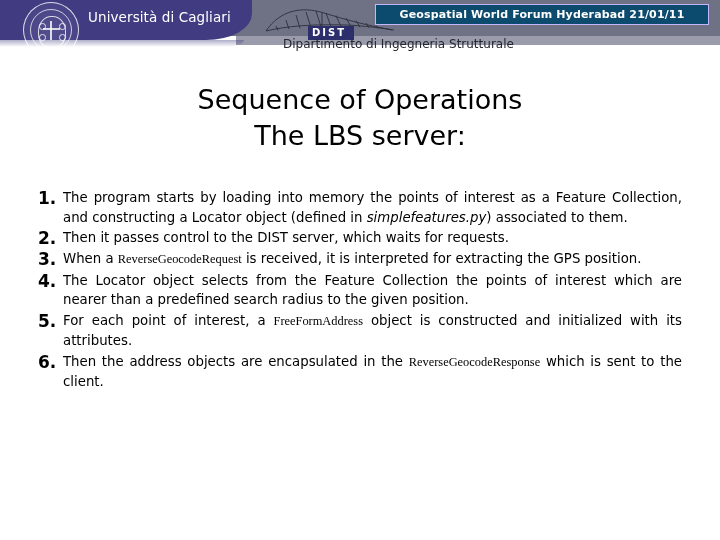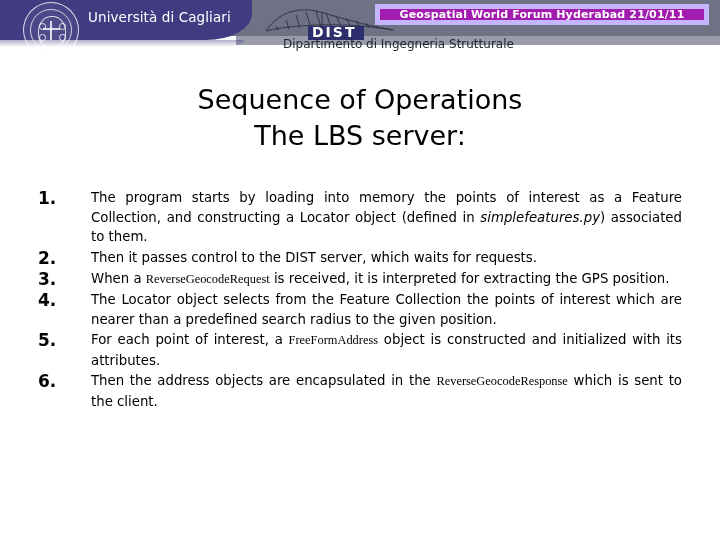--- a/index.html
+++ b/index.html
@@ -123,42 +123,42 @@
   }
   .dist-bridge {
     position: absolute;
     left: 0; top: 0;
   }
   .dist-box {
     position: absolute;
     left: 46px; top: 22px;
     background: #2c2f6b;
     color: #ffffff;
-    font-size: 14px;
+    font-size: 10px;
     font-weight: bold;
     letter-spacing: 2px;
     padding: 1px 8px 2px 4px;
     line-height: 11px;
   }
   .dist-sub {
     position: absolute;
     left: 21px; top: 33px;
     font-size: 12px;
     color: #22262e;
     white-space: nowrap;
   }
 
   
   .conf-banner {
     position: absolute;
     left: 375px; top: 4px;
     width: 334px;
     height: 21px;
-    background: #a21caf;
-    border: 5px solid #c4b5fd;
+    background: #0c4a6e;
+    border: 1px solid #c4b5fd;
     box-sizing: border-box;
     display: flex;
     align-items: center;
     justify-content: center;
   }
   .conf-banner-text {
     font-size: 11px;
     font-weight: bold;
     color: #ffffff;
     letter-spacing: 0.15px;
@@ -199,21 +199,20 @@
     text-align: left;
     font-family: "DejaVu Sans", sans-serif;
   }
   .item-text {
     flex: 1 1 auto;
     font-size: 13.3px;
     line-height: 19.5px;
     text-align: justify;
     text-justify: inter-word;
     font-family: "DejaVu Sans", sans-serif;
-    margin-left: 28px;
   }
   .mono {
     font-family: Liberation Serif, serif;
     font-size: 12.4px;
   }
   .ital {
     font-style: italic;
   }
 </style>
 </head>

